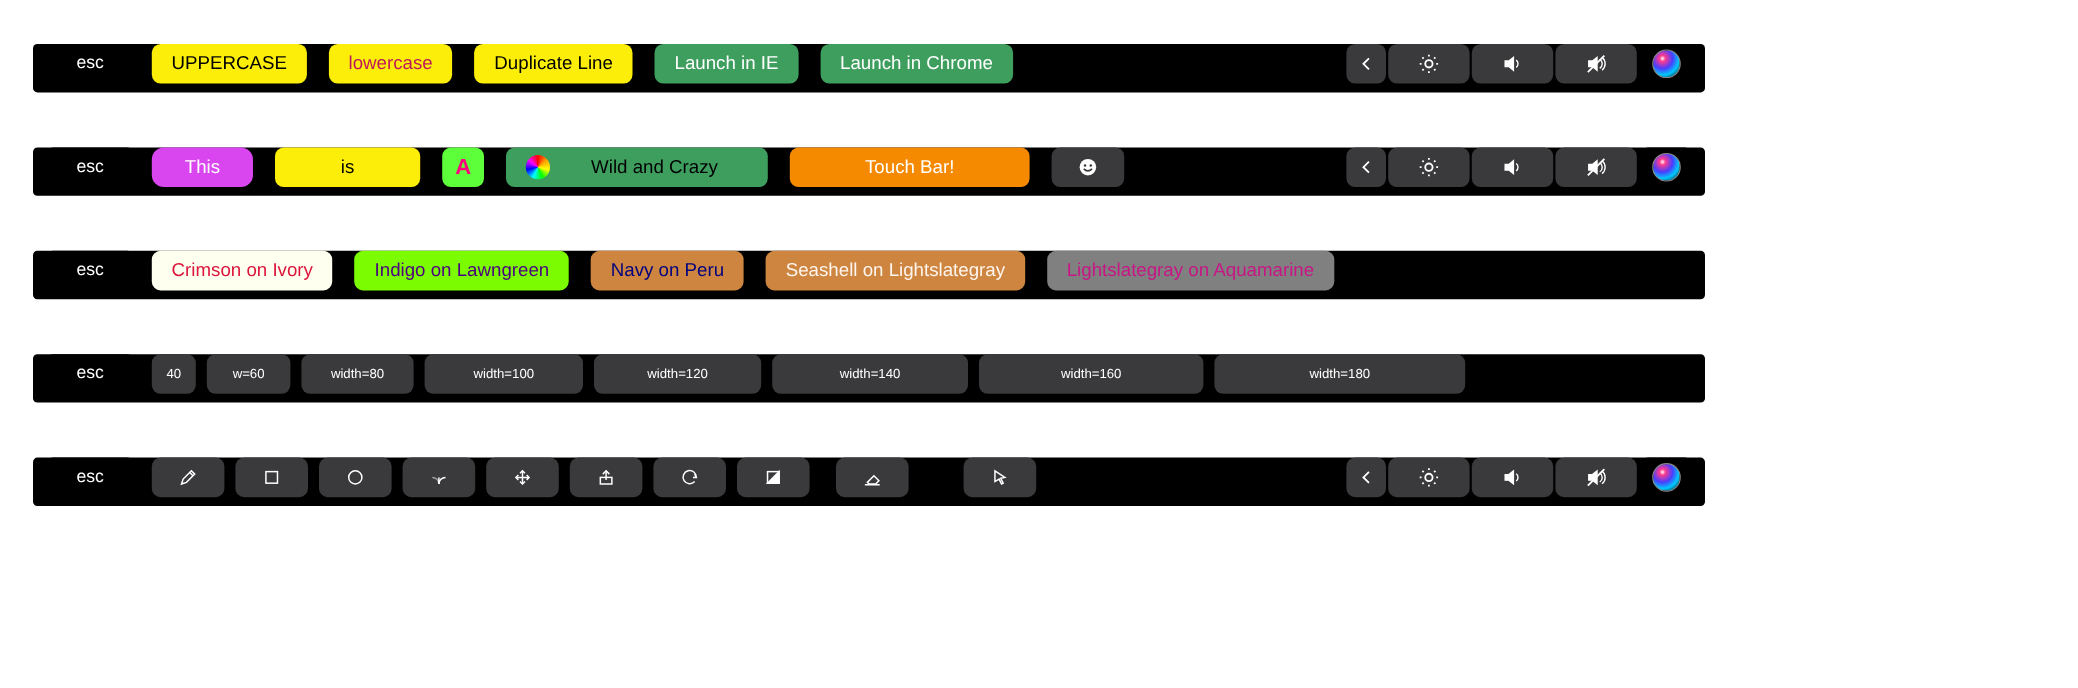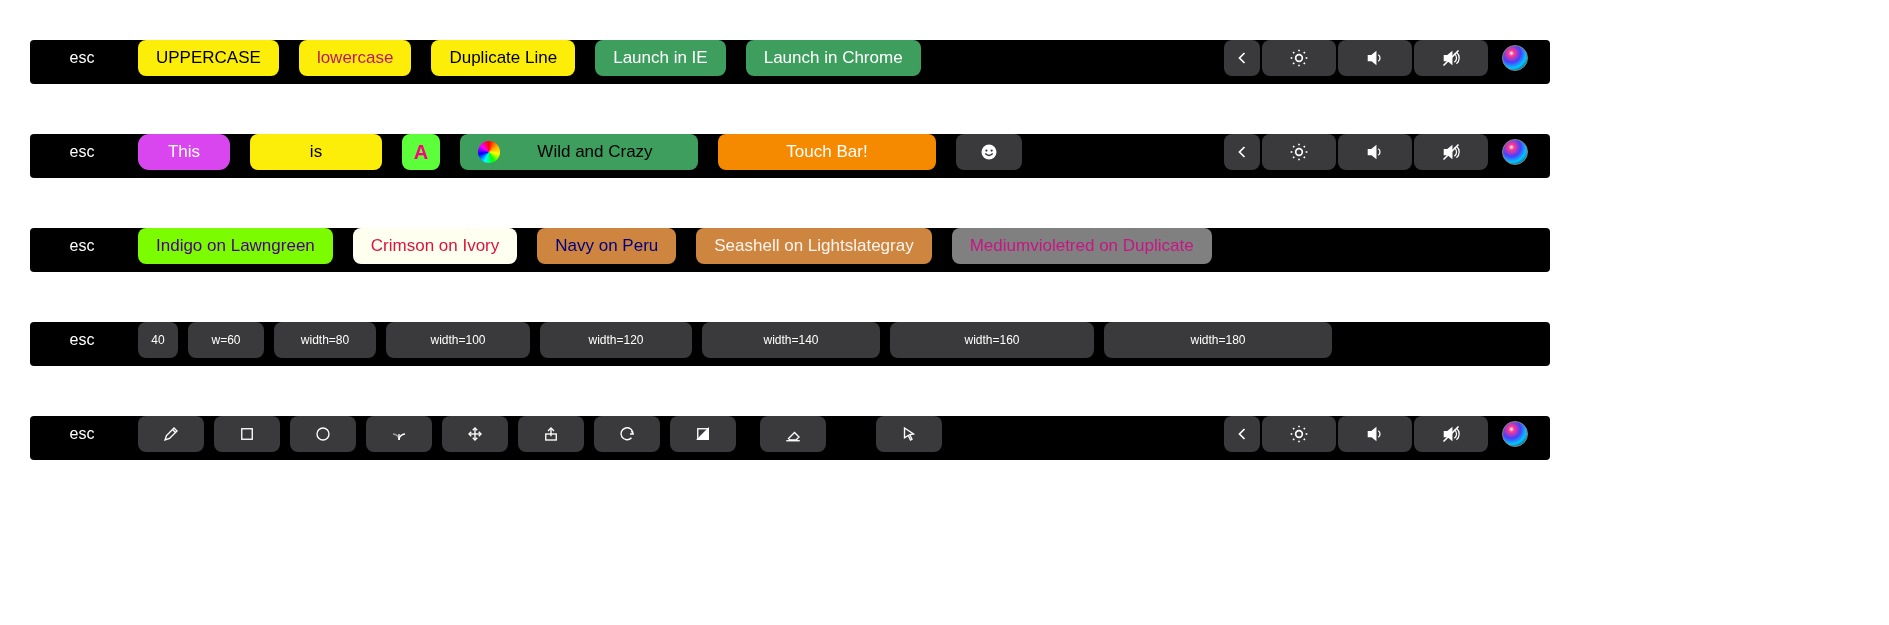--- a/index.html
+++ b/index.html
@@ -199,25 +199,25 @@
         </svg>
       </div>
     <div class="sys-btn siri">
         <div class="siri-orb"></div>
       </div>
   </div>
 </div>
 
 <div class="touchbar">
   <div class="esc">esc</div>
+  <div class="btn" style="background: rgb(255, 255, 240); color: rgb(220, 20, 60);">Crimson on Ivory</div>
   <div class="btn" style="background: rgb(124, 252, 0); color: rgb(75, 0, 130);">Indigo on Lawngreen</div>
-  <div class="btn" style="background: rgb(255, 255, 240); color: rgb(220, 20, 60);">Crimson on Ivory</div>
   <div class="btn" style="background: rgb(205, 133, 63); color: rgb(0, 0, 128);">Navy on Peru</div>
   <div class="btn" style="background: rgb(205, 133, 63); color: rgb(255, 245, 238);">Seashell on Lightslategray</div>
-  <div class="btn" style="background: rgb(128, 128, 128); color: rgb(199, 21, 133);">Mediumvioletred on Duplicate</div>
+  <div class="btn" style="background: rgb(128, 128, 128); color: rgb(199, 21, 133);">Lightslategray on Aquamarine</div>
   <div class="spacer"></div>
 </div>
 
 <div class="touchbar">
   <div class="esc">esc</div>
   <div class="wbtn" style="width: 40px;">40</div>
   <div class="wbtn" style="width: 76px;">w=60</div>
   <div class="wbtn" style="width: 102px;">width=80</div>
   <div class="wbtn" style="width: 144px;">width=100</div>
   <div class="wbtn" style="width: 152px;">width=120</div>

